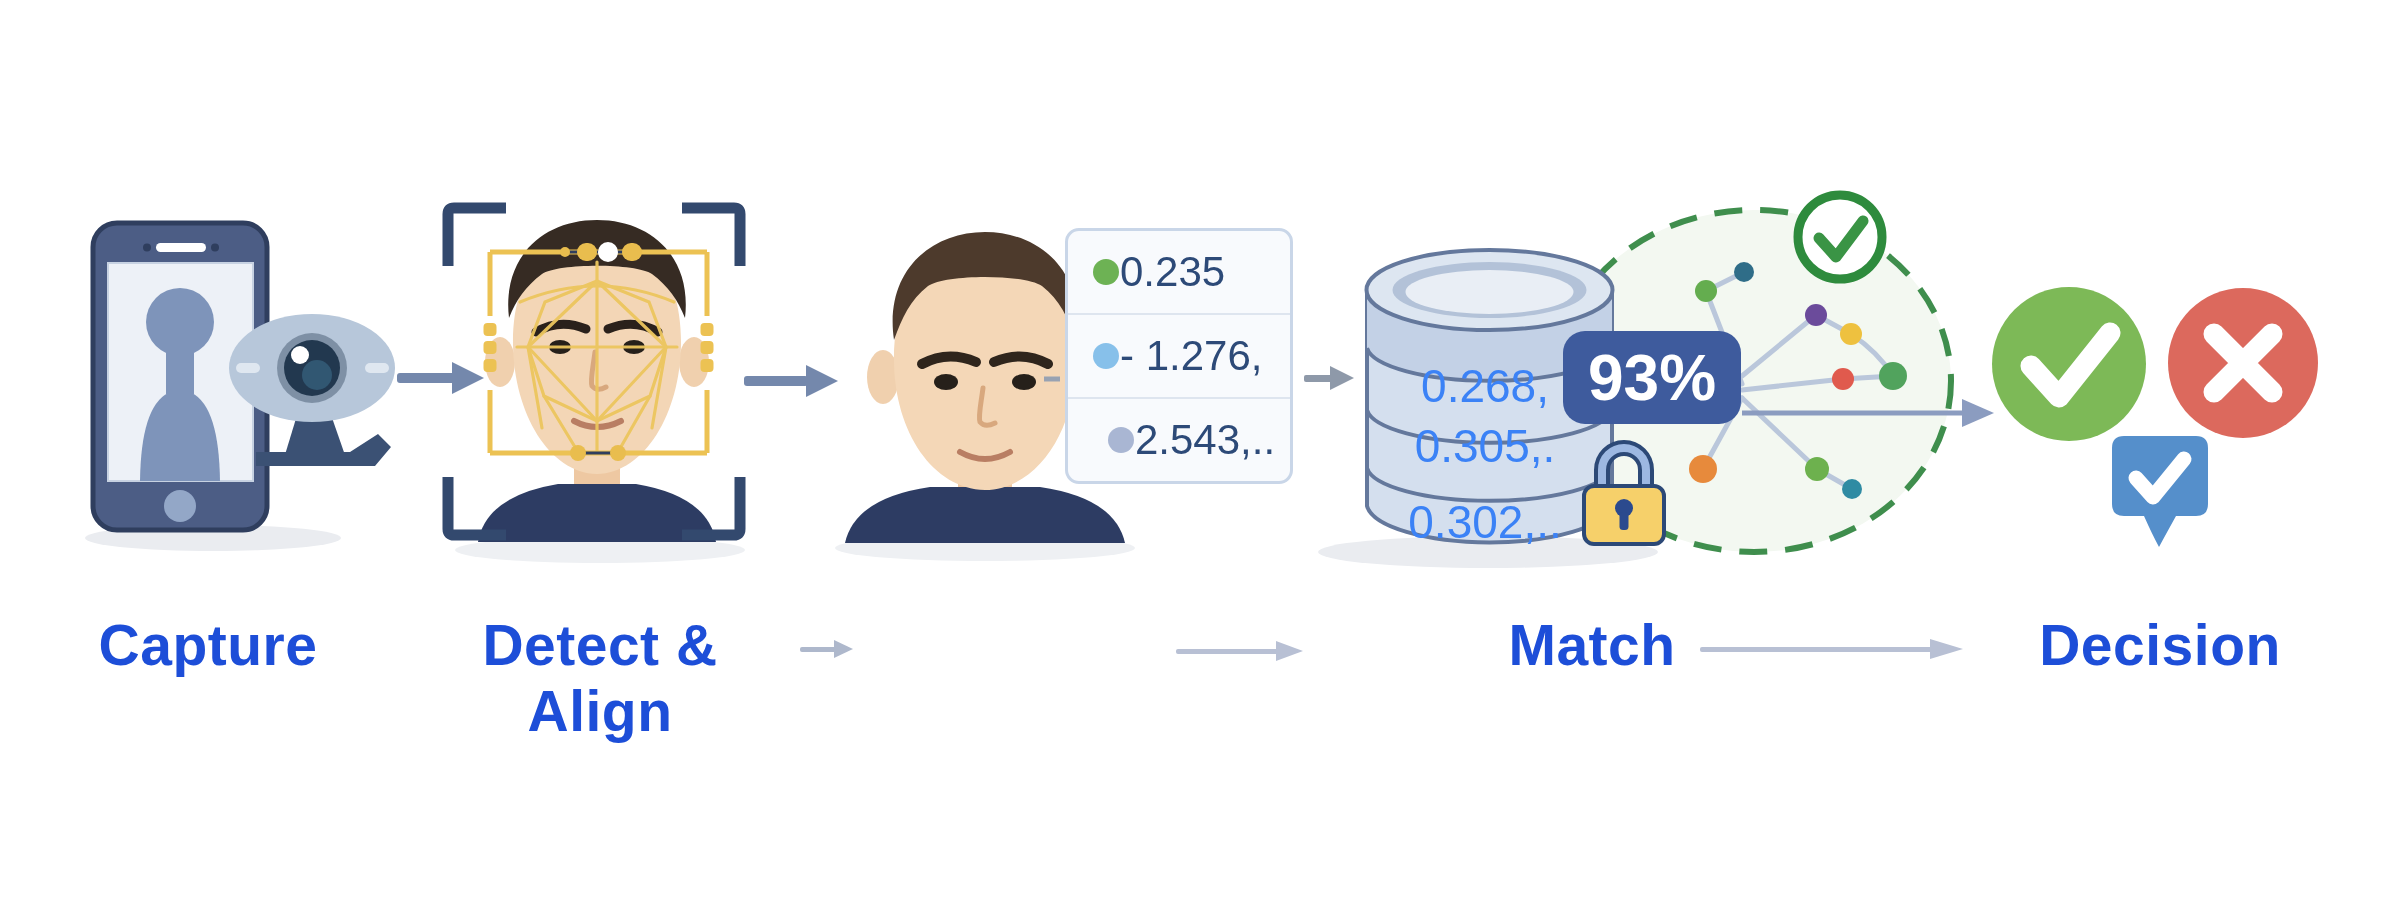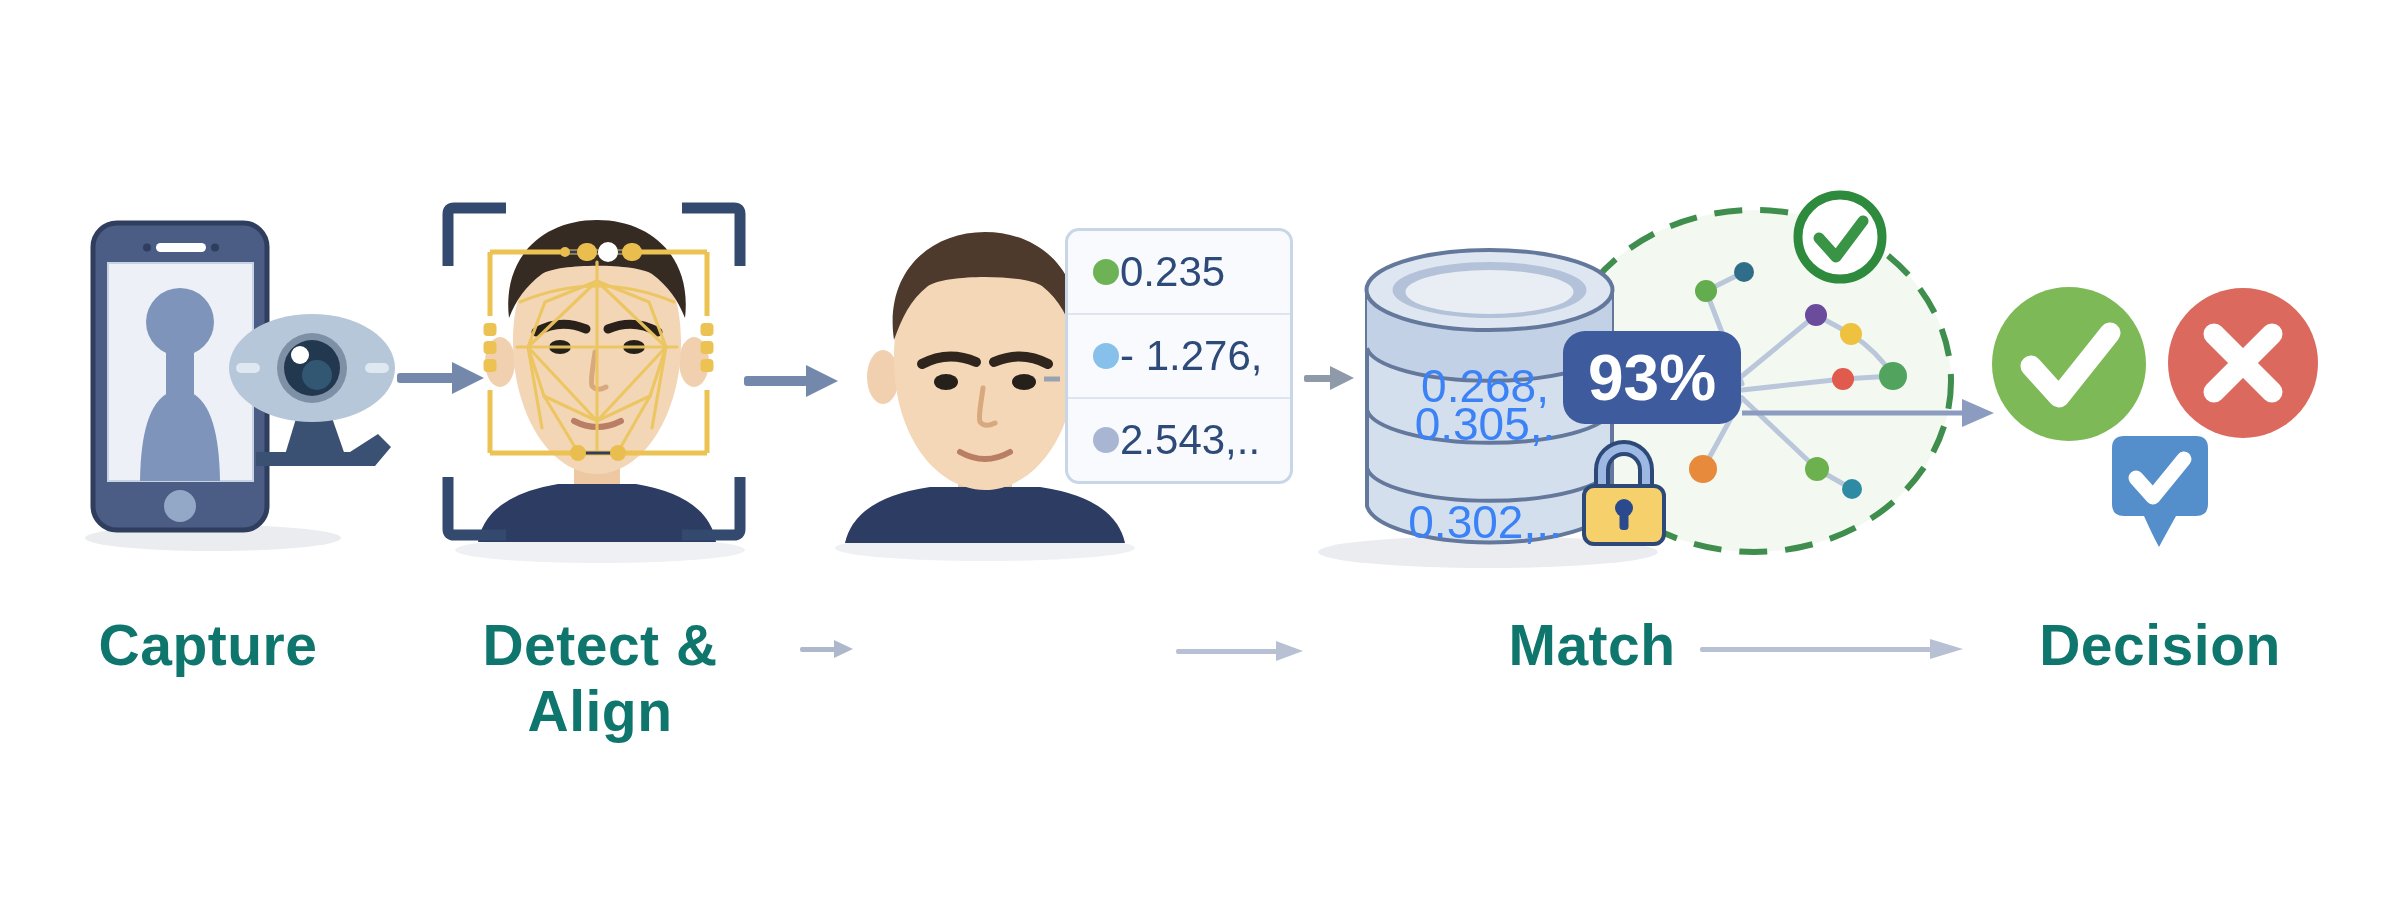--- a/index.html
+++ b/index.html
@@ -1,39 +1,39 @@
 <!DOCTYPE html>
 <html><head>
 <meta charset="utf-8">
 <style>
   html,body{margin:0;padding:0;background:#ffffff;}
   .canvas{position:relative;width:2398px;height:898px;background:#ffffff;overflow:hidden;
           font-family:"Liberation Sans", sans-serif;}
   .art{position:absolute;left:0;top:0;width:2398px;height:898px;}
 
   .step-label{position:absolute;top:612px;width:360px;text-align:center;
-              font-size:57px;font-weight:700;color:#0f766e;letter-spacing:0.5px;}
+              font-size:57px;font-weight:700;color:#1d4ed8;letter-spacing:0.5px;}
   #lbl-capture{left:28px;}
   #lbl-detect{left:420px;}
   #lbl-embed{left:840px;}
   #lbl-match{left:1412px;}
   #lbl-decision{left:1980px;}
 
   .embed-panel{position:absolute;left:1065px;top:228px;width:228px;height:256px;
                background:#f8fafd;border:3px solid #c9d6e8;border-radius:14px;
                box-sizing:border-box;display:flex;flex-direction:column;overflow:hidden;}
   .embed-row{flex:1;display:flex;align-items:center;padding-left:24px;
              border-bottom:2px solid #dee5ef;}
-  .embed-row:last-child{border-bottom:none;}
+  .embed-row:last-child{border-bottom:none;justify-content:center;}
   .embed-row .val{font-size:42px;color:#2d4a78;white-space:nowrap;}
 
   .db-num{position:absolute;left:1380px;width:210px;text-align:center;
           font-size:46px;color:#3b82f6;white-space:nowrap;}
   #db-num-0{top:359px;}
-  #db-num-1{top:397px;}
+  #db-num-1{top:419px;}
   #db-num-2{top:479px;margin-top:16px;}
 
   .match-badge{position:absolute;left:1563px;top:331px;width:178px;height:93px;
                background:#3e5b9d;border-radius:22px;display:flex;align-items:center;
                justify-content:center;color:#ffffff;font-size:64px;font-weight:700;}
 </style>
 </head>
 <body>
 
 <div class="canvas">

